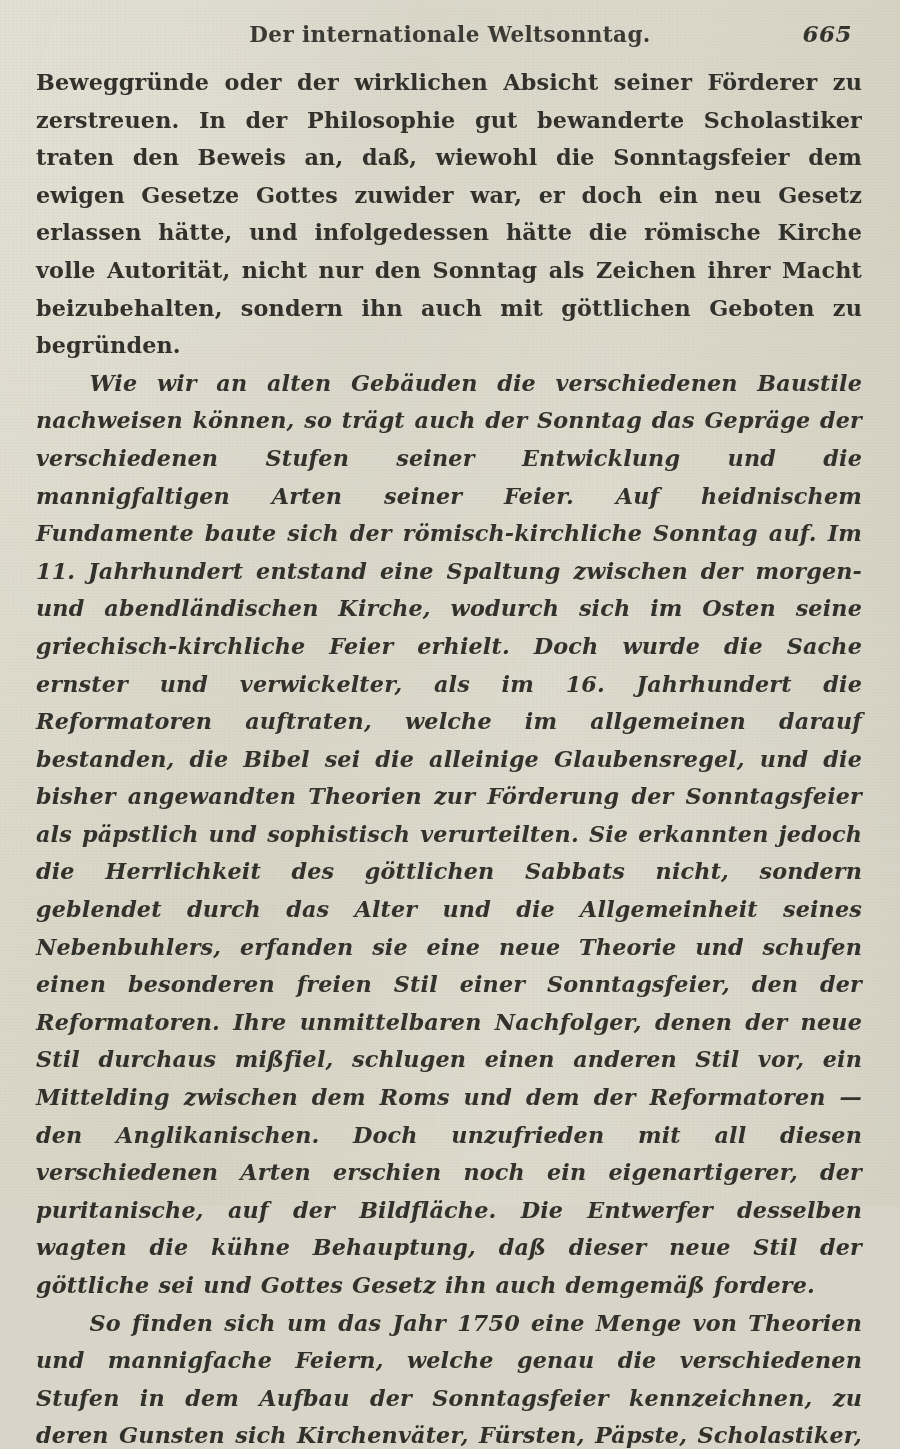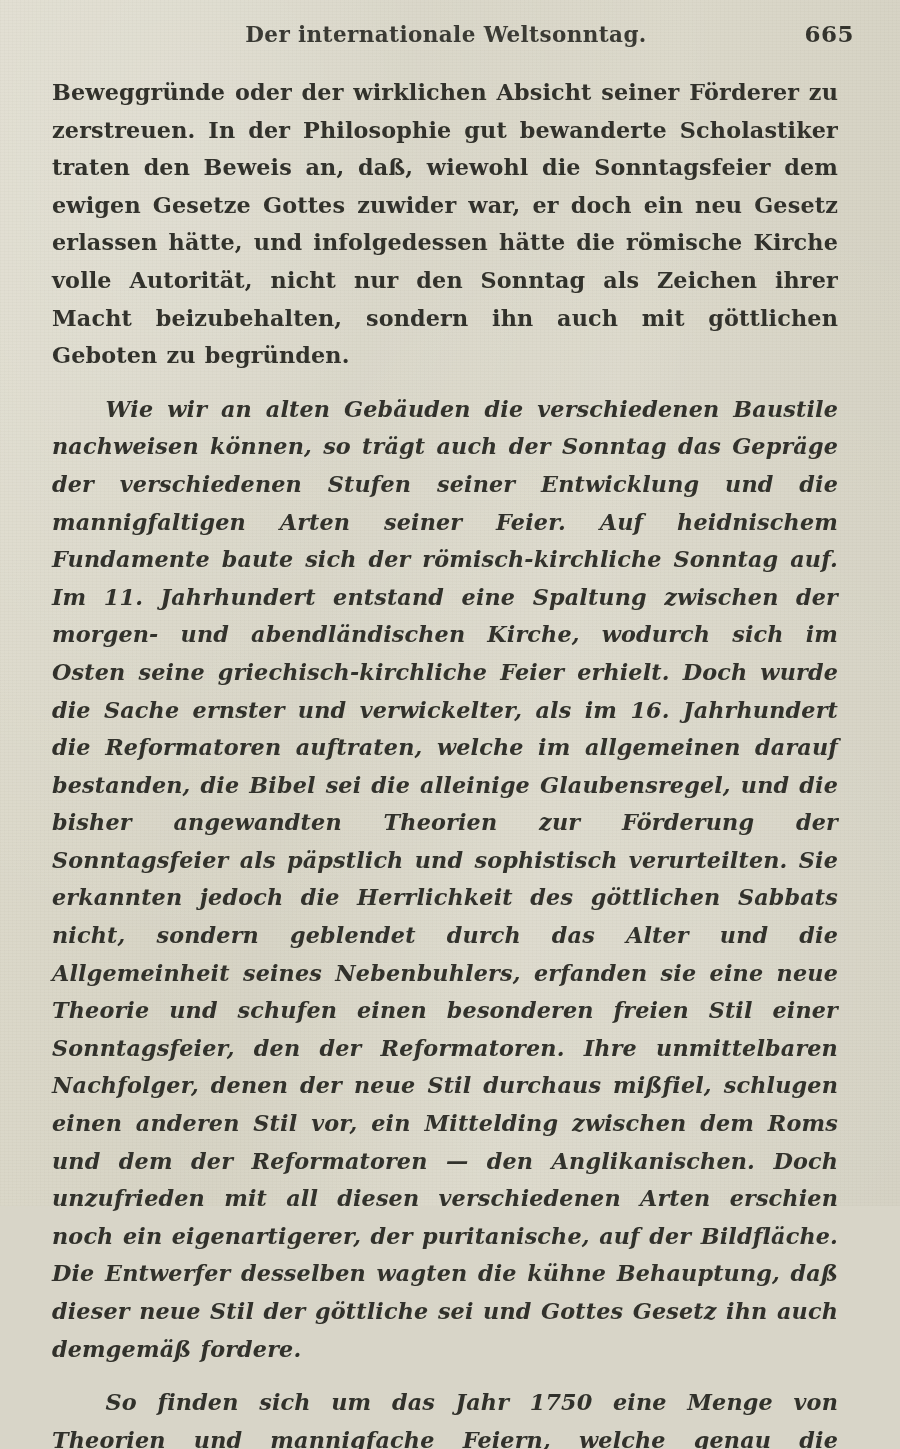--- a/index.html
+++ b/index.html
@@ -12,21 +12,21 @@
     background: #d8d5c8;
     font-family: "DejaVu Serif", serif;
     color: #2b2b28;
     overflow: hidden;
   }
   .page {
     position: relative;
     width: 900px;
     height: 1206px;
     box-sizing: border-box;
-    padding: 18px 36px 0 22px;
+    padding: 18px 28px 0 22px;
     background:
       radial-gradient(ellipse at 20% 12%, rgba(255,255,255,0.18), rgba(255,255,255,0) 55%),
       radial-gradient(ellipse at 78% 80%, rgba(255,255,255,0.12), rgba(255,255,255,0) 60%),
       linear-gradient(100deg, #dedbcd 0%, #d6d3c4 38%, #dbd8ca 62%, #d2cfc0 100%);
   }
   .page::after {
     
     content: "";
     position: absolute;
     left: 0; top: 0; right: 0; bottom: 0;
@@ -48,41 +48,42 @@
     top: 4px;
     text-align: center;
     font-size: 21.5px;
     letter-spacing: 0.4px;
     color: #3a3a34;
     font-family: "DejaVu Serif", serif;
     font-weight: 600;
   }
   .page-number {
     position: absolute;
-    right: 6px;
+    right: 16px;
     top: 2px;
     font-size: 23px;
     font-weight: 700;
     color: #33332d;
     letter-spacing: 0.5px;
+    font-style: italic;
   }
 
   .body-text {
     margin: 0 10px 0 14px;
     font-size: 22.3px;
     line-height: 37.6px;
     text-align: justify;
     text-justify: inter-word;
     color: #31312b;
     font-weight: 600;
     letter-spacing: 0.15px;
     word-spacing: 1.2px;
   }
   .body-text p {
-    margin: 16px;
+    margin: 0;
     text-indent: 0;
   }
   .body-text p.indent {
     text-indent: 2.4em;
     font-style: italic;
   }
 </style>
 </head>
 <body>
 

